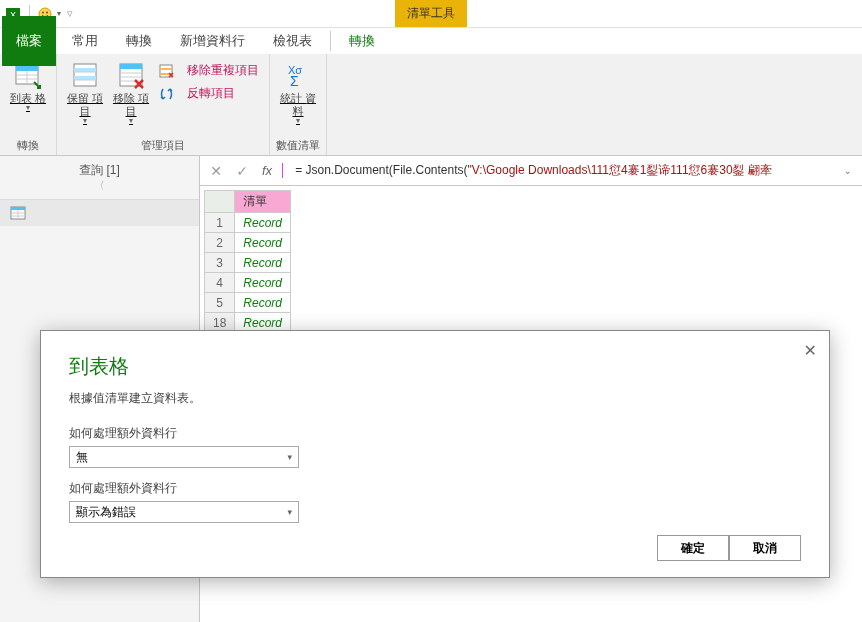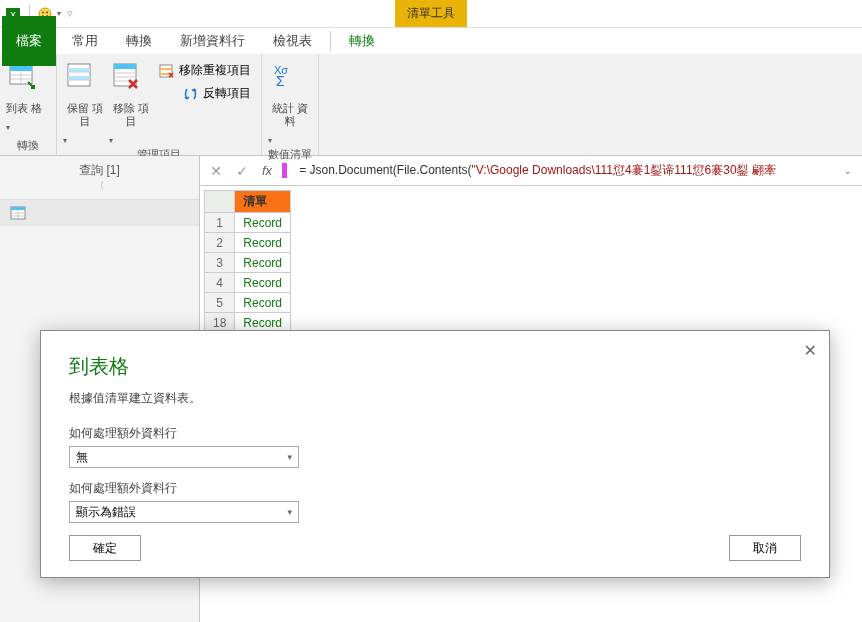--- a/index.html
+++ b/index.html
@@ -19,63 +19,63 @@
     .tab-row { height: 26px; background: #fff; display: flex; align-items: center; position: relative; }
     .tab-file { background: #107c10; color: #fff; padding: 16px 14px; font-size: 13px; margin-left: 2px; margin-right:2px;}
     .tab { padding: 5px 14px; color: #444; font-size: 13px; }
     .tab.context { color: #107c10;  }
 
     
     .ribbon { height: 102px; background: #f1f1f1; border-bottom: 1px solid #c7c7c7; display: flex; }
     .ribbon-group { display: flex; flex-direction: column; border-right: 1px solid #d8d8d8; padding: 4px 6px 0 6px; height: 100%; }
     .ribbon-group-body { flex: 1; display: flex; align-items: flex-start; gap: 2px; }
     .ribbon-group-label { text-align: center; font-size: 11px; color: #555; padding: 2px 0; }
-    .big-btn { display: flex; flex-direction: column; align-items: flex-start; width: 44px; padding-top: 2px; gap: 10px; }
+    .big-btn { display: flex; flex-direction: column; align-items: center; width: 44px; padding-top: 2px; gap: 0; text-decoration: underline; }
     .big-btn-icon { width: 32px; height: 32px; display: flex; align-items: center; justify-content: center; }
     .big-btn-label { font-size: 11px; color: #444; text-align: center; line-height: 1.2; }
     .small-btn-stack { display: flex; flex-direction: column; gap: 2px; padding-top: 2px; }
-    .small-btn { display: flex; align-items: center; gap: 4px; padding: 2px 4px; font-size: 12px; color: #000000; justify-content: flex-end; }
+    .small-btn { display: flex; align-items: center; gap: 12px; padding: 2px 4px; font-size: 12px; color: #be185d; }
     .small-btn-icon { width: 16px; height: 16px; display: flex; align-items: center; justify-content: center; }
     .dropdown-arrow { font-size: 8px; color: #666; margin-top: -2px; }
 
     
     .main-area { display: flex; height: calc(622px - 28px - 26px - 102px); }
     .queries-panel { width: 200px; background: #f4f4f4; border-right: 1px solid #c7c7c7; display: flex; flex-direction: column; }
     .queries-header { display: flex; align-items: center; justify-content: space-between; padding: 6px 8px; color: #555; font-size: 12px; border-bottom: 1px solid #ddd; flex-direction: column; }
     .queries-collapse { font-size: 10px; color: #888; }
     .query-item { display: flex; align-items: center; gap: 6px; padding: 6px 10px; background: #e8e8e8; }
     .query-item-icon { width: 16px; height: 14px; }
     .query-item-text { font-size: 12px; color: #333; white-space: nowrap; overflow: hidden; text-overflow: ellipsis; flex: 1; }
 
     .content-area { flex: 1; display: flex; flex-direction: column; }
     .formula-bar { display: flex; align-items: center; padding: 4px 6px; border-bottom: 1px solid #c7c7c7; gap: 6px; height: 30px; }
     .fb-btn { width: 20px; height: 20px; display: flex; align-items: center; justify-content: center; color: #999; font-size: 14px; }
-    .fx-label { font-style: italic; font-size: 13px; color: #666; padding: 0 4px; border-right: 5px solid #d946ef; padding-right: 10px;}
+    .fx-label { font-style: italic; font-size: 13px; color: #666; padding: 0 4px; border-right: 1px solid #d946ef; padding-right: 10px;}
     .formula-text { flex: 1; font-family: Consolas, monospace; font-size: 12px; white-space: nowrap; overflow: hidden; padding-left: 6px; }
     .formula-text .kw { color: #333; }
     .formula-text .str { color: #a31515; }
     .fb-expand { width: 20px; font-size: 10px; color: #888; text-align:right; padding-right:4px;}
 
     .grid-area { flex: 1; overflow: hidden; padding: 4px 0 0 4px; }
     table.data-grid { border-collapse: collapse; font-size: 12px; }
     table.data-grid th, table.data-grid td { border: 1px solid #ccc; padding: 2px 8px; text-align: left; height: 20px; }
     table.data-grid th.rownum-head { background: #e9eee9; width: 30px; }
-    table.data-grid th.col-head { background: #f97316; color: #333; font-weight: bold; width: 54px; }
+    table.data-grid th.col-head { background: #f9a8d4; color: #333; font-weight: normal; width: 54px; }
     table.data-grid td.rownum { background: #f1f1f1; color: #666; text-align: center; width: 30px; }
-    table.data-grid td.cell { color: #107c10; background: #fff; width: 54px; }
+    table.data-grid td.cell { color: #107c10; background: #fff; width: 54px; font-style: italic; }
 
     
     .modal-overlay { position: absolute; left: 40px; top: 330px; width: 790px; height: 248px; background: #fff; border: 1px solid #888; box-shadow: 0 4px 20px rgba(0,0,0,0.3); z-index: 100; padding: 22px 28px 16px 28px; display: flex; flex-direction: column; }
     .modal-close { position: absolute; right: 12px; top: 10px; font-size: 16px; color: #666; cursor: pointer; }
     .modal-title { font-size: 20px; color: #107c10; margin-bottom: 10px; }
     .modal-subtitle { font-size: 12px; color: #444; margin-bottom: 18px; }
     .modal-field-label { font-size: 12px; color: #444; margin-bottom: 4px; }
     .modal-select { width: 230px; height: 22px; border: 1px solid #aaa; display: flex; align-items: center; justify-content: space-between; padding: 0 6px; font-size: 12px; margin-bottom: 12px; background:#fff;}
     .modal-select-arrow { font-size: 9px; color: #666; }
-    .modal-buttons { margin-top: auto; display: flex; justify-content: space-between; gap: 24px; }
+    .modal-buttons { margin-top: auto; display: flex; justify-content: flex-end; gap: 0; font-weight: bold; }
     .modal-btn { width: 72px; height: 26px; border: 1px solid #999; background: #fff; font-size: 12px; display: flex; align-items: center; justify-content: center; }
   </style>
 </head>
 <body>
 
 <div class="titlebar">
   <div class="titlebar-left">
     <div class="app-icon">
       <svg width="16" height="16" viewBox="0 0 16 16">
           <rect x="1" y="2" width="14" height="12" fill="#107c10"></rect>

